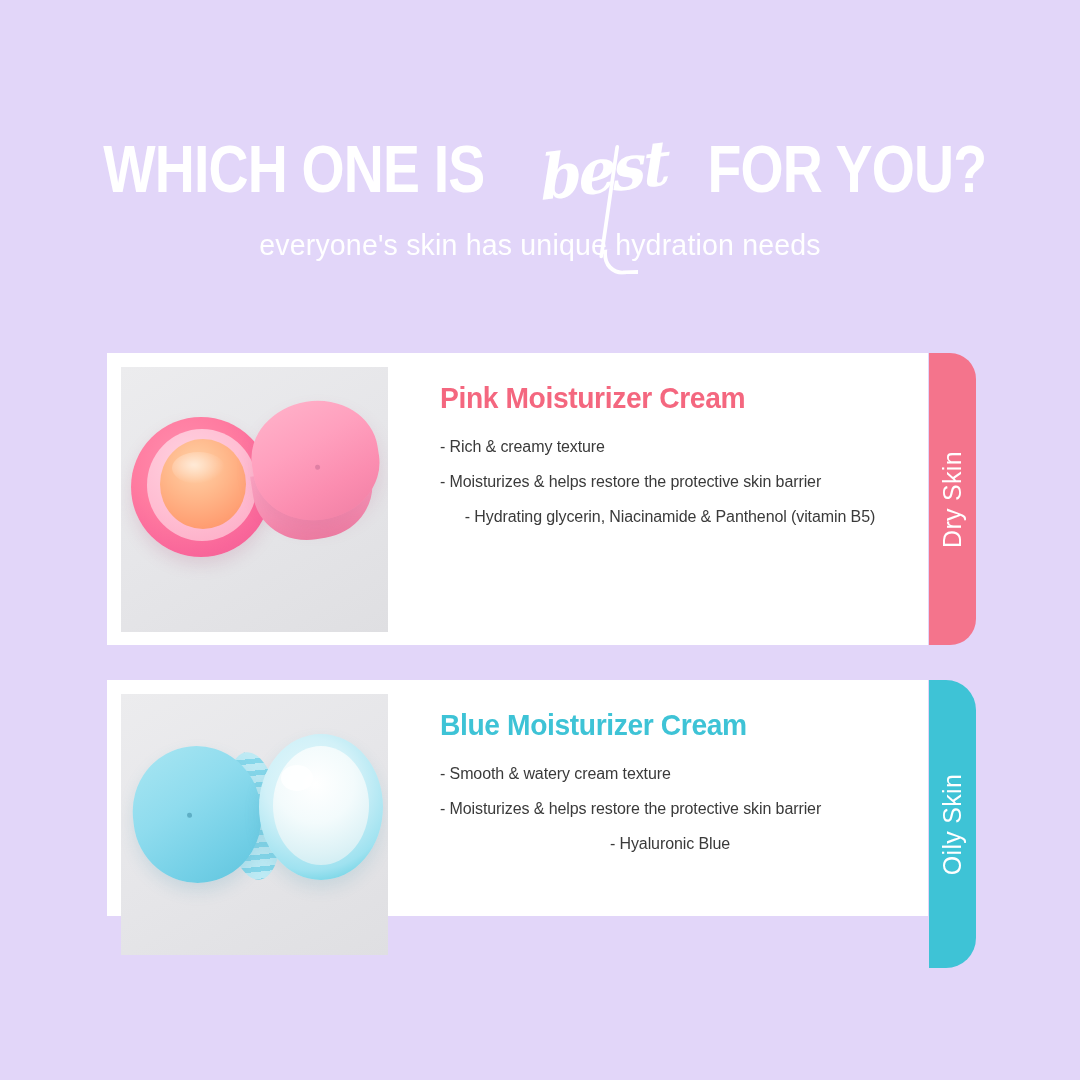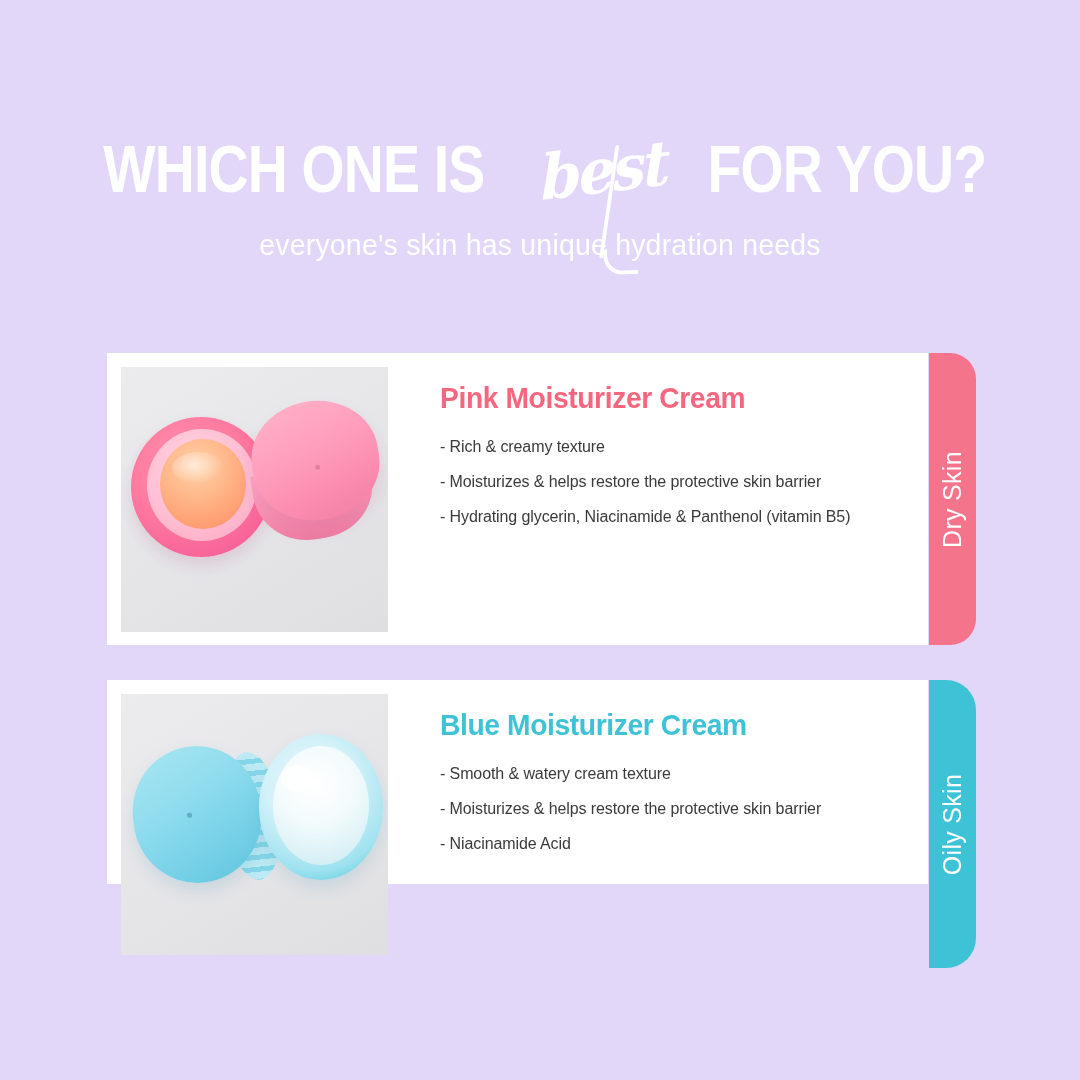--- a/index.html
+++ b/index.html
@@ -84,21 +84,21 @@
   }
 
   
   .card {
     position:absolute;
     left:107px;
     width:821px;
     background:#FFFFFF;
   }
   .card.card-1 { top:353px; height:292px; }
-  .card.card-2 { top:680px; height:204px; }
+  .card.card-2 { top:680px; height:236px; }
 
   .card-inner {
     display:flex;
     align-items:flex-start;
     height:100%;
     padding:14px;
     gap:26px;
   }
 
   .product-photo {
@@ -223,21 +223,21 @@
   .card-1 .product-title { color:#F4677F; }
   .card-2 .product-title { color:#3EC3D6; }
 
   .feature {
     color:#3A3A3A;
     font-size:16px;
     line-height:1.3;
     margin-bottom:14px;
     letter-spacing:-0.1px;
   }
-  .feature:last-child { margin-bottom:0; }
+  .feature:last-child { margin-bottom:0;text-align:center; }
 
   
   .side-tab {
     position:absolute;
     left:929px;
     width:47px;
     display:flex;
     align-items:center;
     justify-content:center;
   }
@@ -298,21 +298,21 @@
       <div class="product-photo">
         <div class="jar-blue-threads"></div>
         <div class="jar-blue-lid"></div>
         <div class="jar-blue-body"></div>
         <div class="jar-blue-inner"></div>
       </div>
       <div class="card-text">
         <div class="product-title">Blue Moisturizer Cream</div>
         <div class="feature">- Smooth &amp; watery cream texture</div>
         <div class="feature">- Moisturizes &amp; helps restore the protective skin barrier</div>
-        <div class="feature">- Niacinamide Acid</div>
+        <div class="feature">- Hyaluronic Blue</div>
       </div>
     </div>
   </div>
   <div class="side-tab tab-blue">
     <span class="side-tab-label">Oily Skin</span>
   </div>
 
 </div>
 
 </body></html>

